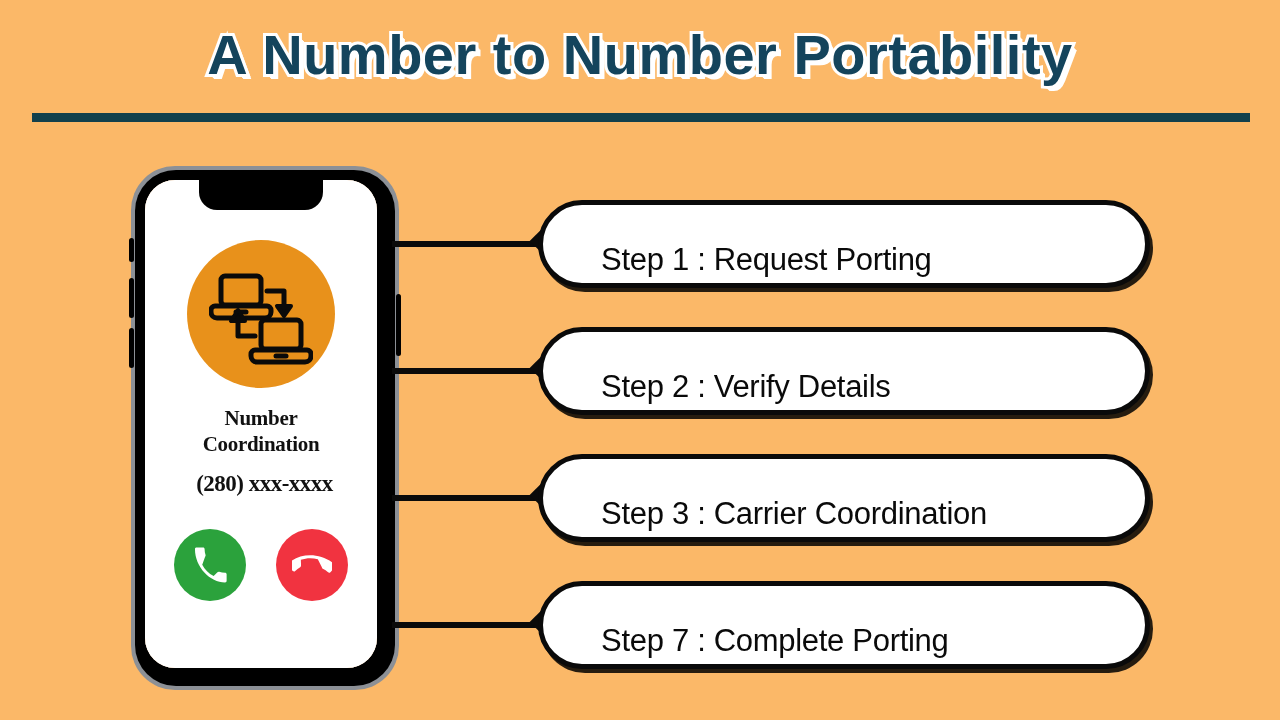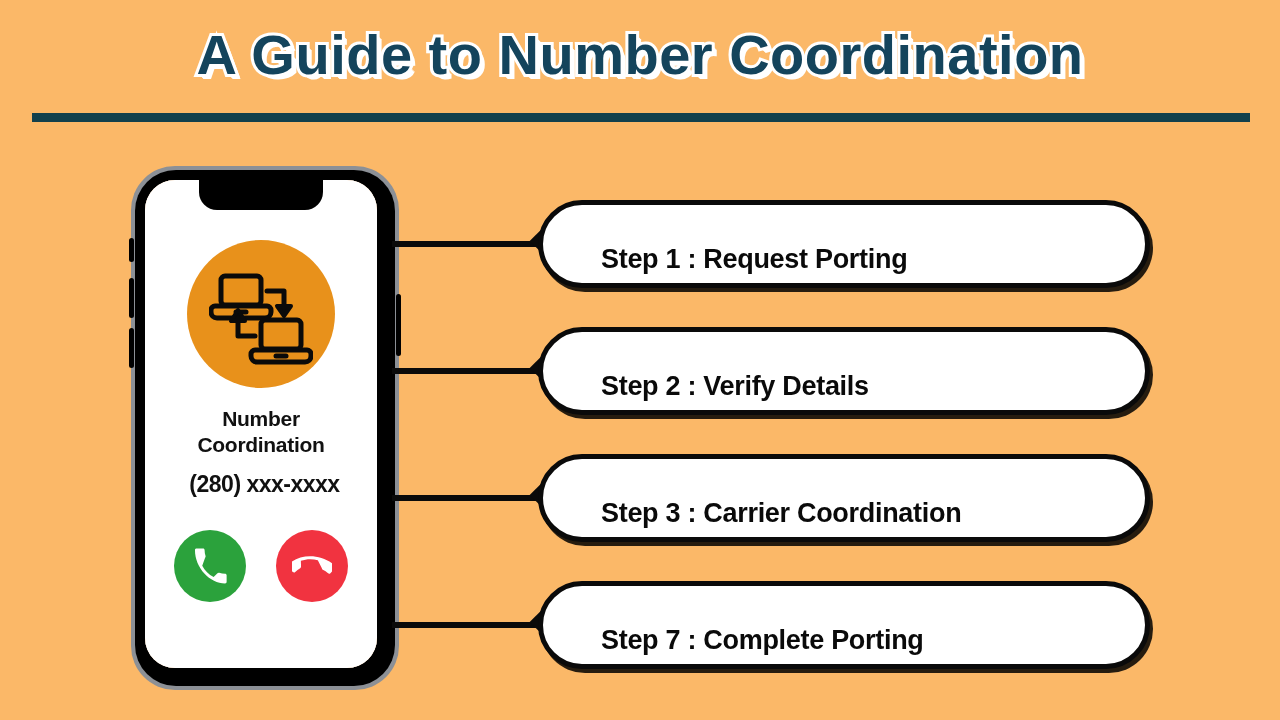--- a/index.html
+++ b/index.html
@@ -84,20 +84,21 @@
 
   .phone-screen {
     position: absolute;
     left: 14px;
     top: 14px;
     width: 232px;
     height: 488px;
     background: #FFFFFF;
     border-radius: 30px;
     overflow: hidden;
+    font-family: Liberation Serif, serif;
   }
 
   
   .screen-tint {
     position: absolute;
     left: 0; top: 0;
     width: 232px; height: 488px;
     background: #F0A04B;
     border-radius: 30px;
   }
@@ -193,22 +194,22 @@
     height: 88px;
     background: #FFFFFF;
     border: 5px solid #0A0A0A;
     border-radius: 44px;
     display: flex;
     align-items: center;
     box-shadow: 3px 4px 0 rgba(0,0,0,0.85);
   }
   .step-label {
     margin-left: 58px;
-    font-size: 27px;
-    font-weight: bold;
+    font-size: 31px;
+    font-weight: normal;
     color: #0A0A0A;
     letter-spacing: -0.3px;
     white-space: nowrap;
     margin-top: 31px;
   }
 
   .step-1 { top: 200px; }
   .step-2 { top: 327px; }
   .step-3 { top: 454px; }
   .step-4 { top: 581px; }
@@ -233,21 +234,21 @@
   .conn-1 { top: 241px; }
   .conn-2 { top: 368px; }
   .conn-3 { top: 495px; }
   .conn-4 { top: 622px; }
 </style>
 </head>
 <body>
 
 <div class="canvas">
 
-  <div class="page-title">A Guide to Number Coordination</div>
+  <div class="page-title">A Number to Number Portability</div>
   <div class="title-divider"></div>
 
   <div class="phone-wrap">
     <div class="phone-outer"></div>
     <div class="phone-frame"></div>
 
     <div class="side-btn btn-mute"></div>
     <div class="side-btn btn-volup"></div>
     <div class="side-btn btn-voldn"></div>
     <div class="side-btn btn-power"></div>

